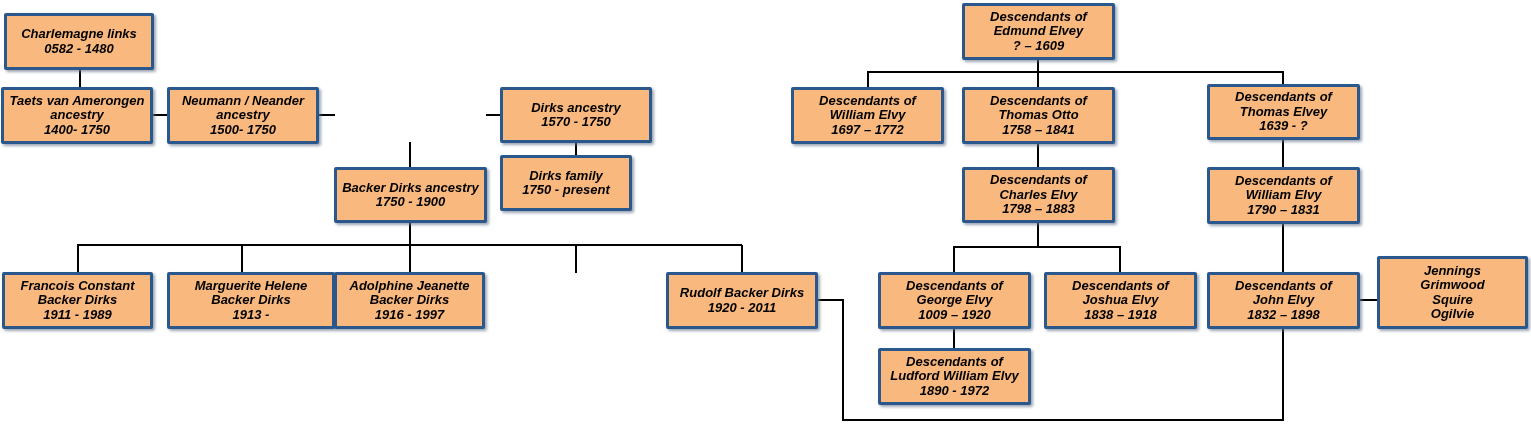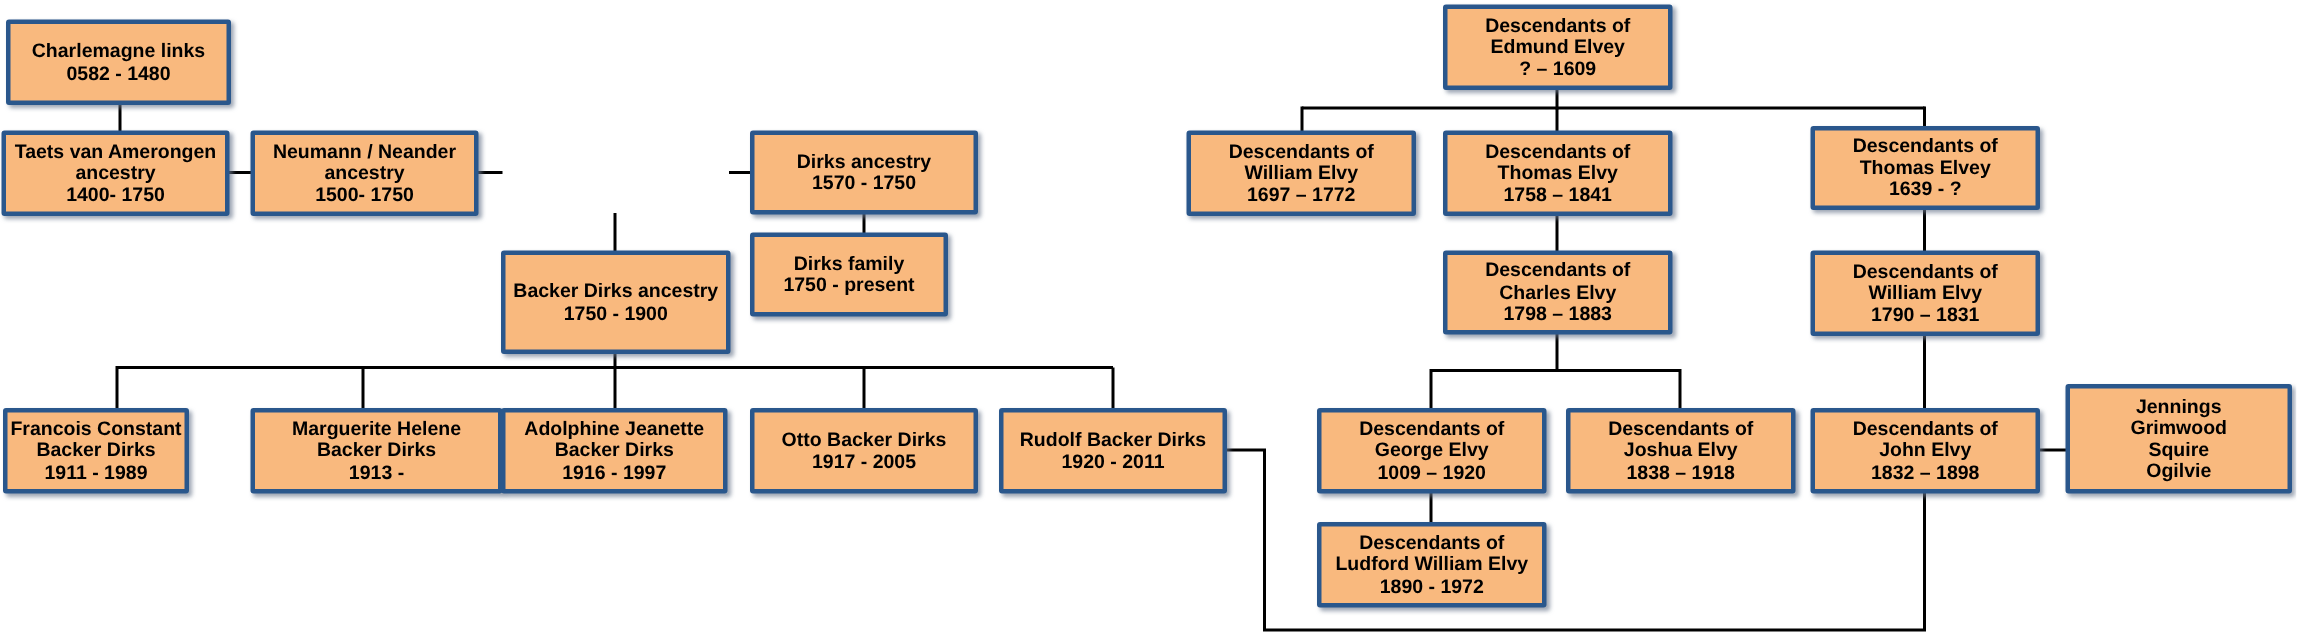--- a/index.html
+++ b/index.html
@@ -29,20 +29,21 @@
     background: #F9B97E;
     border: 3px solid #2A578C;
     border-radius: 2px;
     box-shadow: 2px 2px 3px rgba(105,118,140,0.65);
     display: flex;
     flex-direction: column;
     justify-content: center;
     align-items: center;
     text-align: center;
     cursor: pointer;
+    font-style: italic;
   }
   .bl {
     font-weight: bold;
     font-size: 13px;
     line-height: 14.5px;
     color: #000000;
     white-space: nowrap;
   }
 </style>
 </head>
@@ -97,73 +98,69 @@
     <div class="bl">ancestry</div>
     <div class="bl">1500- 1750</div>
   </div>
 
 
   <div class="box" style="left:500px;top:87px;width:152px;height:56px">
     <div class="bl">Dirks ancestry</div>
     <div class="bl">1570 - 1750</div>
   </div>
 
-  <div class="box" style="left:334px;top:167px;width:153px;height:69px">
+  <div class="box" style="left:334px;top:167px;width:153px;height:56px">
     <div class="bl">Backer Dirks ancestry</div>
     <div class="bl">1750 - 1900</div>
   </div>
 
   <div class="box" style="left:500px;top:155px;width:132px;height:56px">
     <div class="bl">Dirks family</div>
     <div class="bl">1750 - present</div>
   </div>
 
-  <div class="box" style="left:2px;top:272px;width:124px;height:57px">
+  <div class="box" style="left:2px;top:272px;width:151px;height:57px">
     <div class="bl">Francois Constant</div>
     <div class="bl">Backer Dirks</div>
     <div class="bl">1911 - 1989</div>
   </div>
 
   <div class="box" style="left:167px;top:272px;width:168px;height:57px">
     <div class="bl">Marguerite Helene</div>
     <div class="bl">Backer Dirks</div>
     <div class="bl">1913 -</div>
   </div>
 
   <div class="box" style="left:334px;top:272px;width:151px;height:57px">
     <div class="bl">Adolphine Jeanette</div>
     <div class="bl">Backer Dirks</div>
     <div class="bl">1916 - 1997</div>
   </div>
 
-  <div class="box" style="left:500px;top:272px;width:152px;height:57px">
-    <div class="bl">Otto Backer Dirks</div>
-    <div class="bl">1917 - 2005</div>
-  </div>
 
   <div class="box" style="left:666px;top:272px;width:152px;height:57px">
     <div class="bl">Rudolf Backer Dirks</div>
     <div class="bl">1920 - 2011</div>
   </div>
 
   <div class="box" style="left:962px;top:3px;width:153px;height:57px">
     <div class="bl">Descendants of</div>
     <div class="bl">Edmund Elvey</div>
     <div class="bl">? – 1609</div>
   </div>
 
   <div class="box" style="left:791px;top:87px;width:153px;height:57px">
     <div class="bl">Descendants of</div>
     <div class="bl">William Elvy</div>
     <div class="bl">1697 – 1772</div>
   </div>
 
   <div class="box" style="left:962px;top:87px;width:153px;height:57px">
     <div class="bl">Descendants of</div>
-    <div class="bl">Thomas Elvy</div>
+    <div class="bl">Thomas Otto</div>
     <div class="bl">1758 – 1841</div>
   </div>
 
   <div class="box" style="left:1207px;top:84px;width:153px;height:56px">
     <div class="bl">Descendants of</div>
     <div class="bl">Thomas Elvey</div>
     <div class="bl">1639 - ?</div>
   </div>
 
   <div class="box" style="left:962px;top:167px;width:153px;height:56px">

